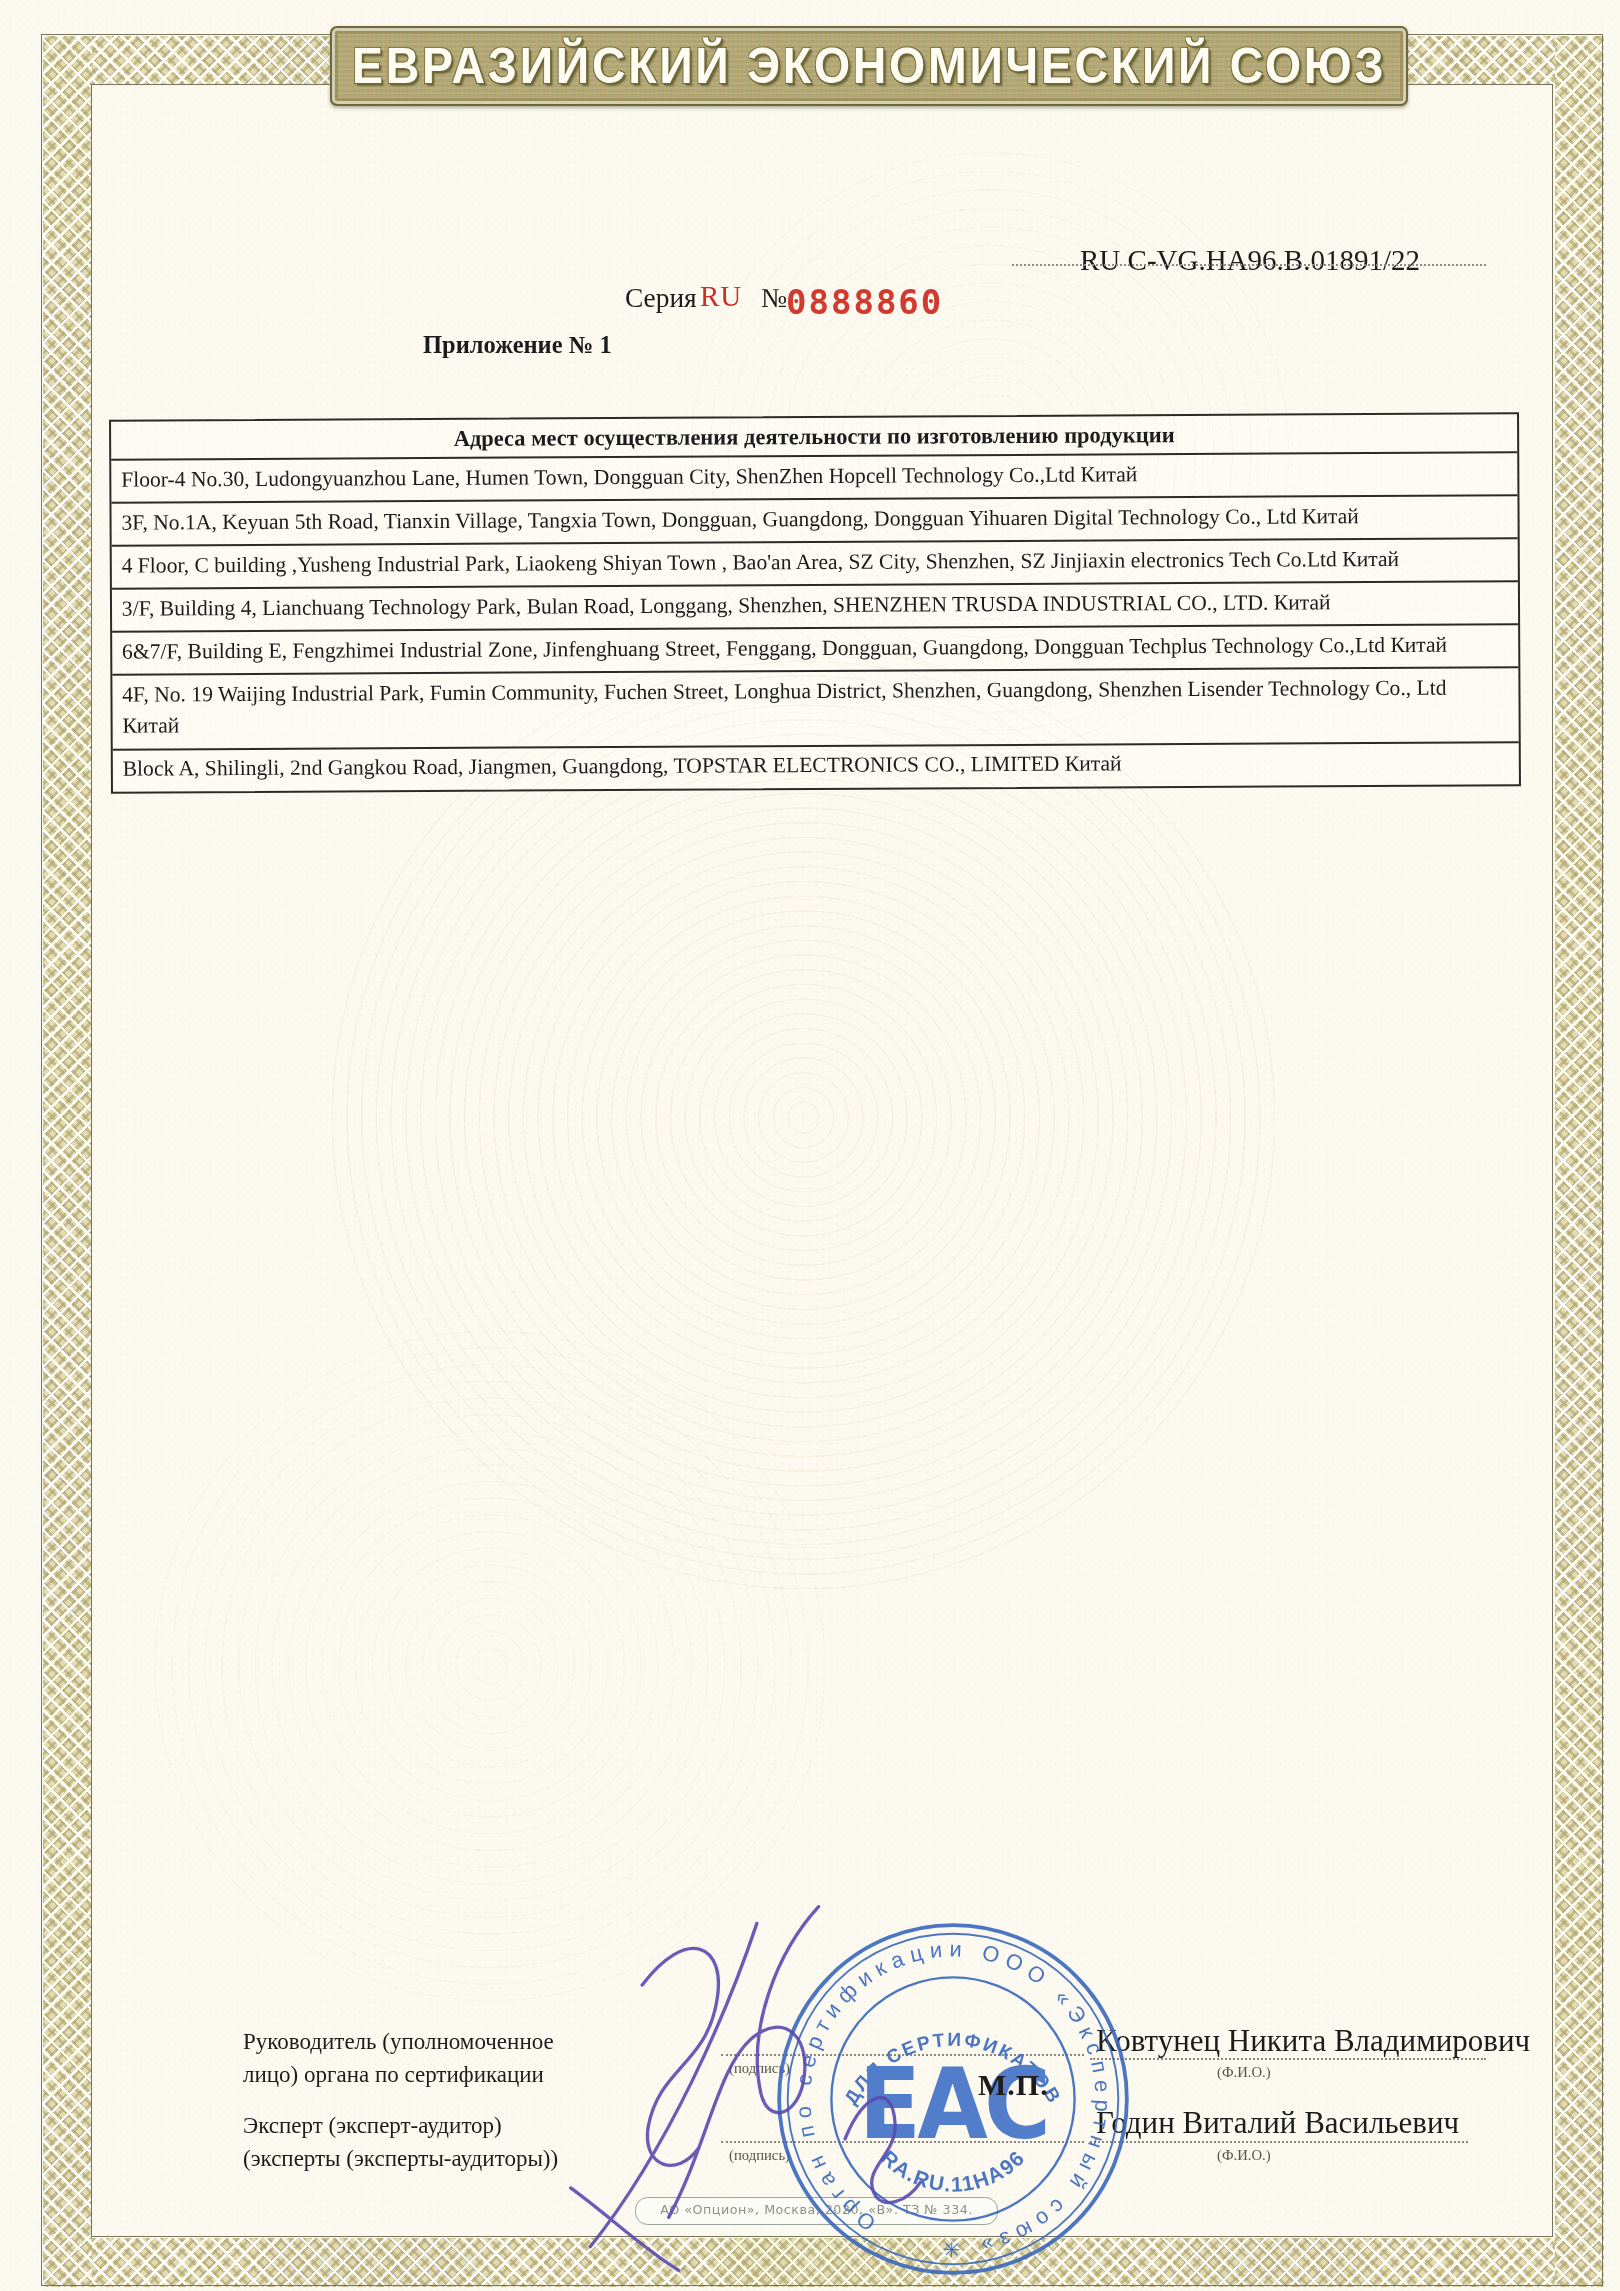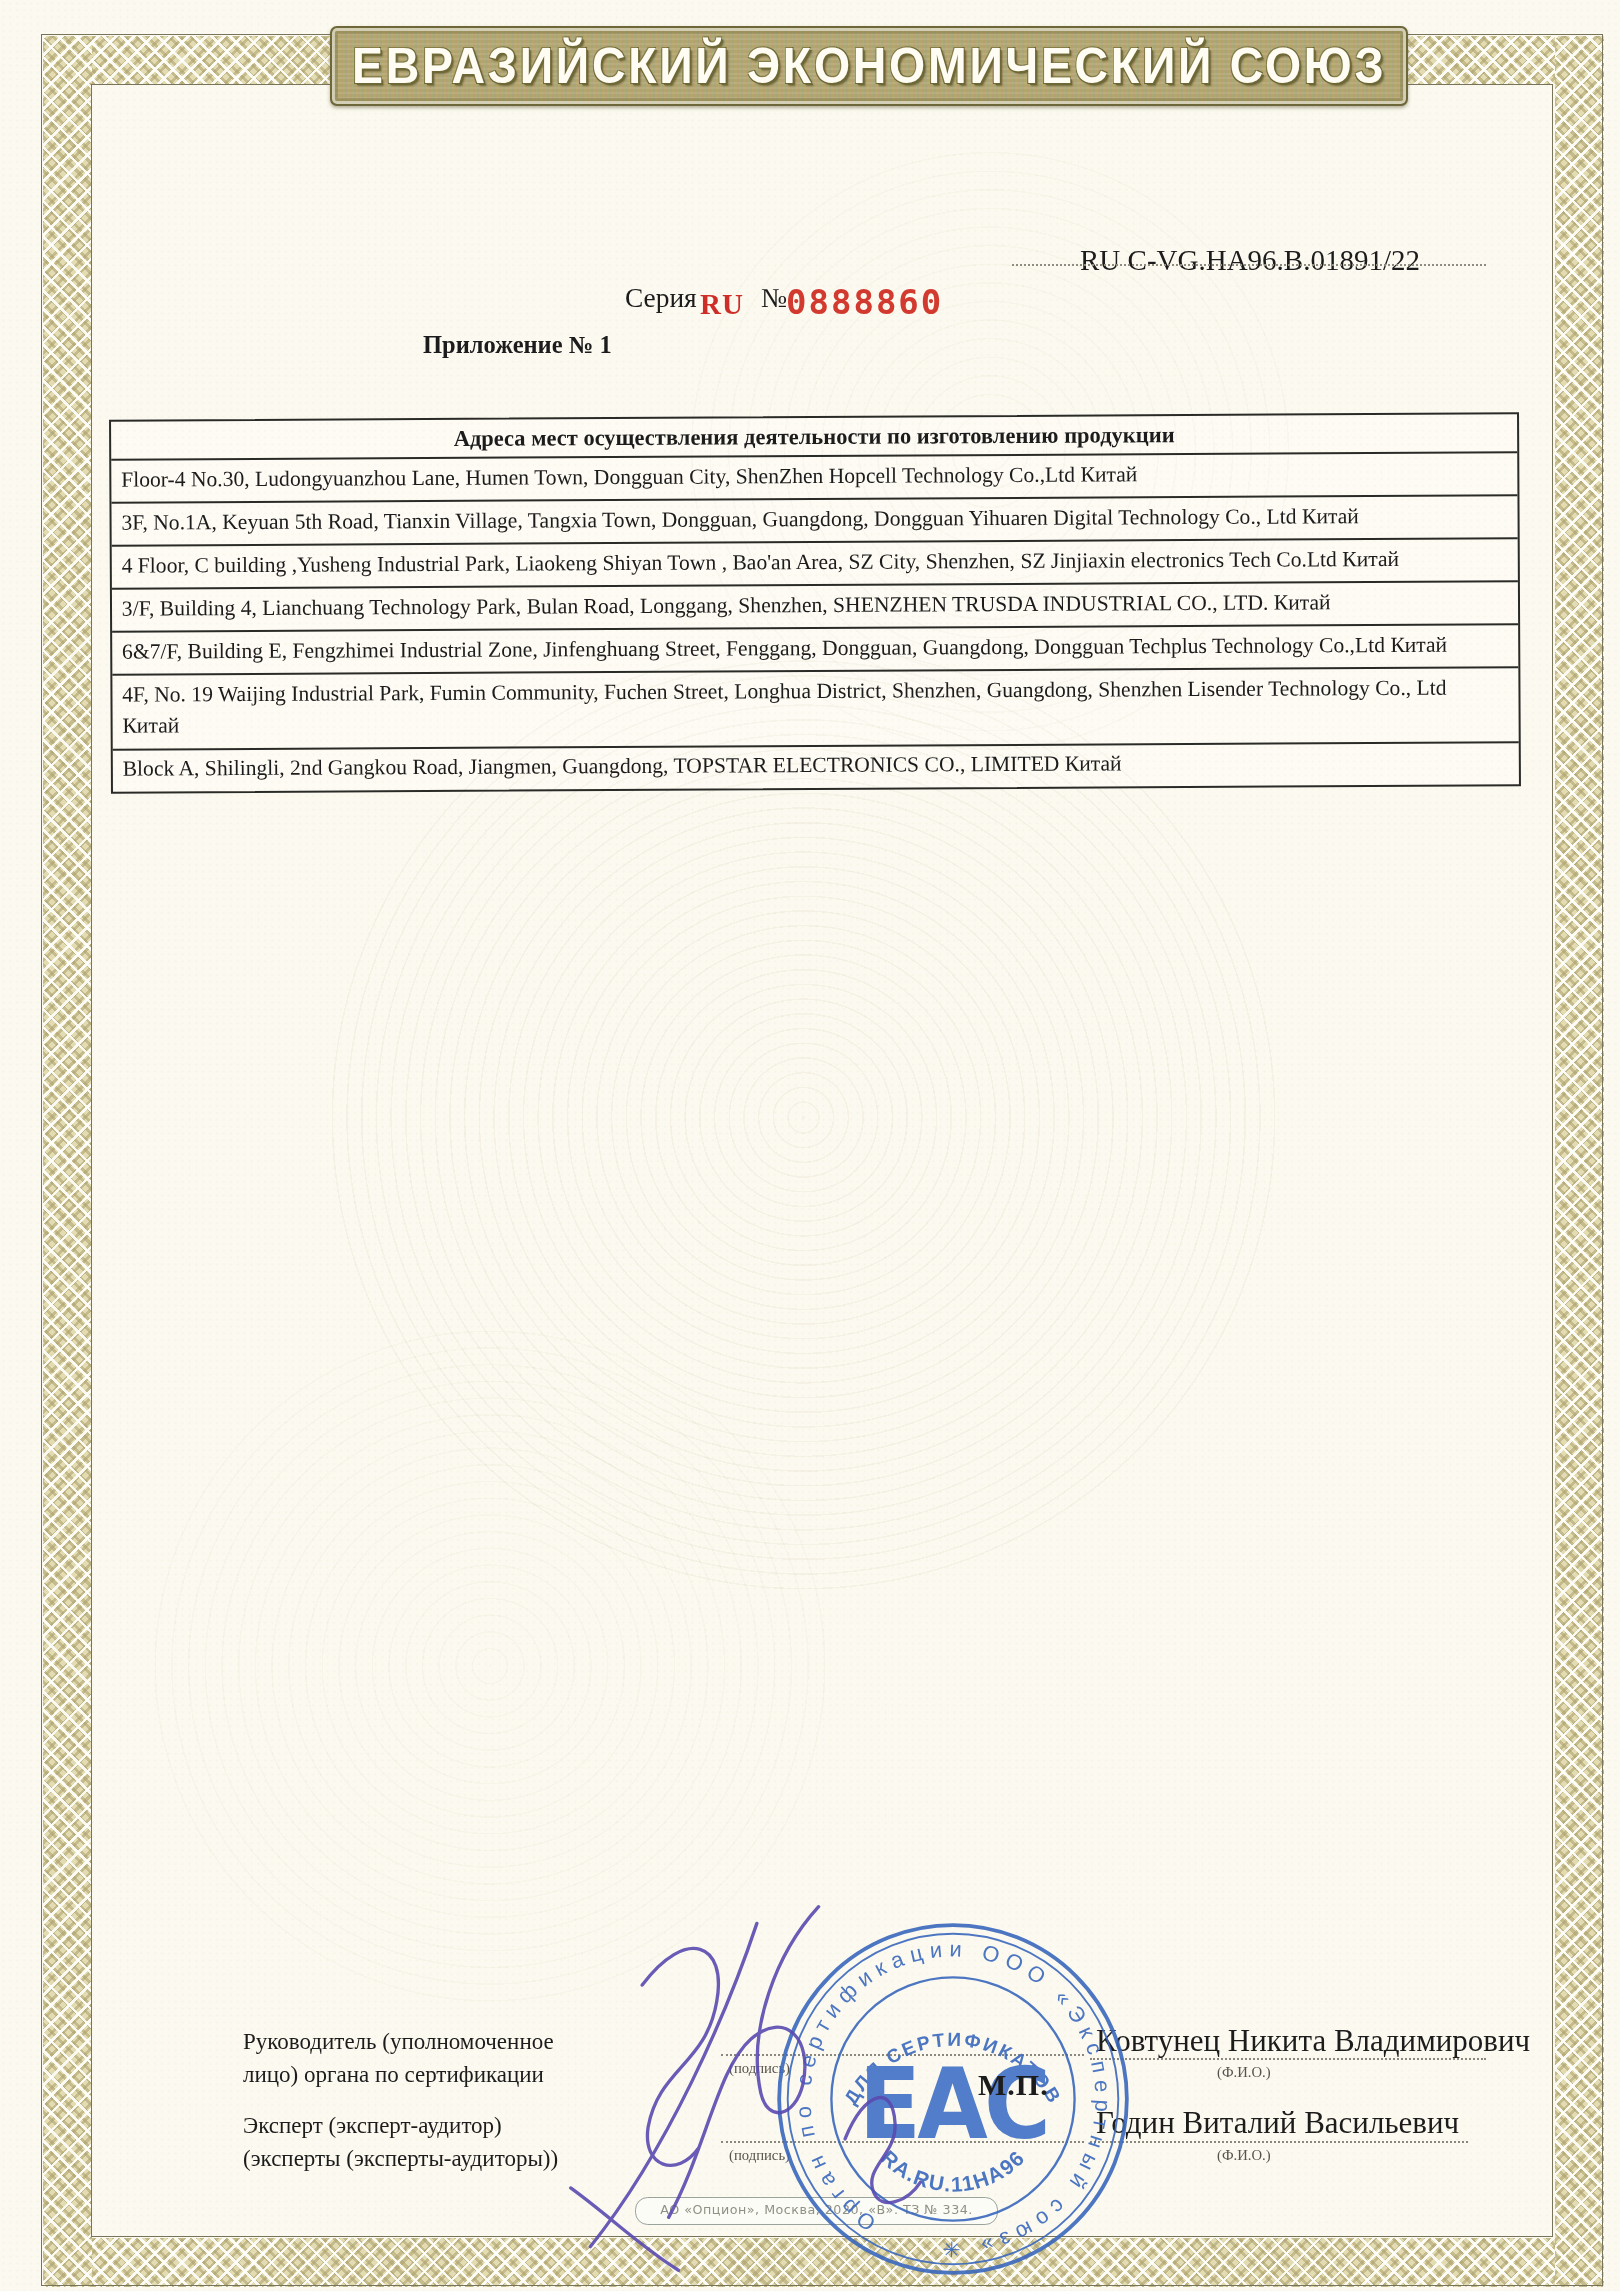--- a/index.html
+++ b/index.html
@@ -50,21 +50,21 @@
     letter-spacing:2.9px; color:#fffdf3; white-space:nowrap; transform:scaleX(.93);
     text-shadow: 2px 2px 0 #6e6836, -1px -1px 0 #857e4b, 1px -1px 0 #6e6836, -1px 1px 0 #6e6836, 2.9px 2.9px 2px rgba(58,53,20,.5);
   }
   
   .doc-title { position:absolute; left:0; top:149px; width:100%; text-align:center; z-index:2;
                font-size:47px; font-weight:bold; letter-spacing:2.9px; }
   .cert-number { position:absolute; left:1014px; top:208px; width:472px; text-align:center; font-size:29px; z-index:2; white-space:nowrap;margin-top:36px; }
   .cert-underline { position:absolute; left:1012px; top:225px; width:474px; height:39px; border-bottom:2px dotted #8f8d82; z-index:2; }
   .cert-subtitle { position:absolute; left:243px; top:231px; font-size:31px; font-weight:bold; letter-spacing:0.5px; white-space:nowrap; z-index:2; }
   .series-label { position:absolute; left:625px; top:283px; font-size:27.4px; z-index:2; }
-  .series-value { position:absolute; left:700px; top:288px; font-size:29px; font-weight:bold; color:#cd2f28; letter-spacing:1px; z-index:2; }
+  .series-value { position:absolute; left:700px; top:280px; font-size:29px; font-weight:normal; color:#cd2f28; letter-spacing:1px; z-index:2; }
   .number-sign  { position:absolute; left:761px; top:283px; font-size:27.4px; z-index:2; }
   .form-number  { position:absolute; left:786px; top:282px; font-family:"DejaVu Sans Mono", monospace;
                   font-size:34px; font-weight:bold; color:#d23a30; letter-spacing:2px; z-index:2; }
   .appendix { position:absolute; left:423px; top:331px; font-size:24.5px; font-weight:bold; z-index:2; }
   
   .addr-table { position:absolute; left:110px; top:416px; width:1406px; z-index:2;
                 border:2.5px solid #2a2a26; transform:rotate(-0.3deg); background:rgba(255,255,252,.25); }
   .addr-table-header { text-align:center; font-weight:bold; font-size:22.5px; padding:5.9px 7.8px 4.9px; }
   .addr-row { border-top:2.5px solid #2a2a26; font-size:21.6px; line-height:1.45; padding:3.9px 9.8px 5.9px; }
   

